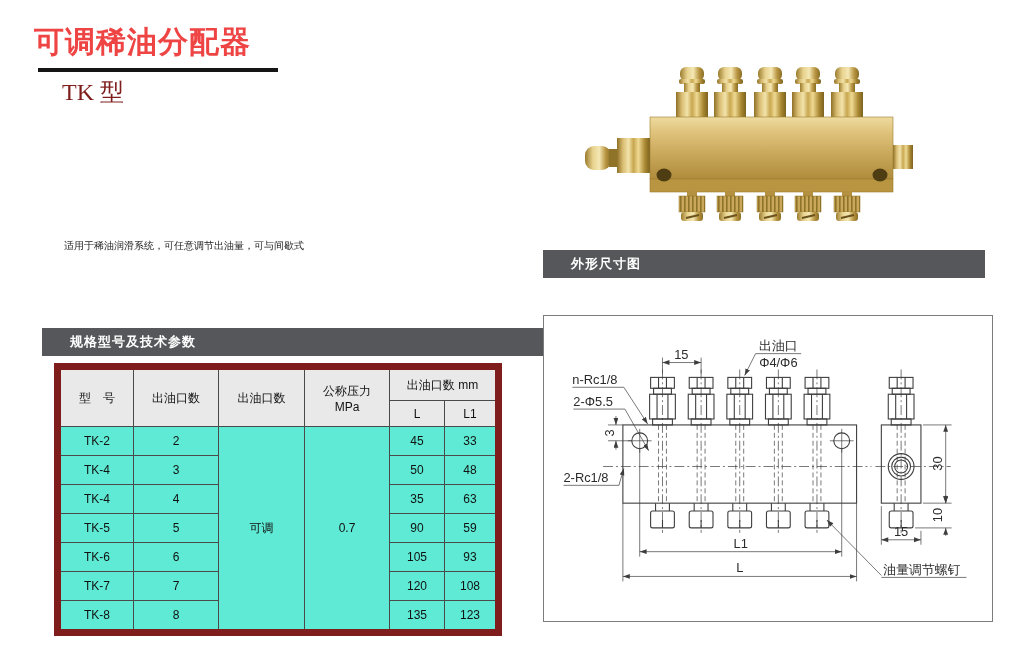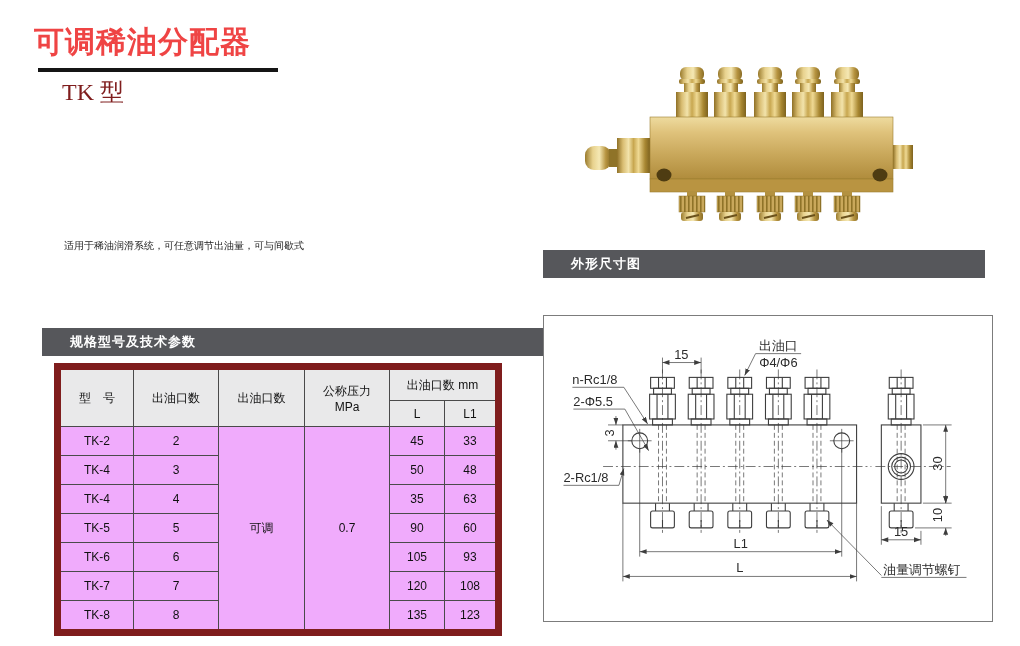--- a/index.html
+++ b/index.html
@@ -19,21 +19,21 @@
     line-height:28px;padding-left:28px;box-sizing:border-box;letter-spacing:1px;}
   .bar-specs{left:42px;top:328px;width:524px;}
   .bar-dims{left:543px;top:250px;width:442px;}
   
   table.spec{left:54px;top:363px;border-collapse:collapse;table-layout:fixed;width:441px;
     border:7px solid #7f1d1d;font-size:12px;}
   table.spec th,table.spec td{border:1px solid #4a4a4a;text-align:center;vertical-align:middle;
     padding:0;color:#111;font-weight:normal;}
   table.spec thead th{background:#E9E9EA;}
   .h1{height:34px;} .h2{height:26px;}
-  table.spec tbody td{height:28px;background:#f0abfc;}
+  table.spec tbody td{height:28px;background:#5eead4;}
   .c-model{width:76px}.c-out{width:85px}.c-disp{width:86px}.c-pres{width:85px}.c-l{width:55px}.c-l1{width:54px}
   
   .drawbox{left:543px;top:291px;width:450px;height:307px;border:1.2px solid #7c7c7c;box-sizing:border-box;background:#fff;margin-top:24px;}
   svg text{fill:#2b2b2b;font-size:13px;font-family:"Liberation Sans","DejaVu Sans",sans-serif;}
   .ln{stroke:#3d3d3d;stroke-width:1.1;fill:none;}
   .tn{stroke:#3d3d3d;stroke-width:0.7;fill:none;}
   .cl{stroke:#3d3d3d;stroke-width:0.7;fill:none;stroke-dasharray:10 3 2 3;}
   .hd{stroke:#3d3d3d;stroke-width:0.7;fill:none;stroke-dasharray:5 3;}
   
   .photo{left:560px;top:50px;width:420px;height:190px;}
@@ -161,21 +161,21 @@
     <tr>
       <td>TK-4</td>
       <td>4</td>
       <td>35</td>
       <td>63</td>
     </tr>
     <tr>
       <td>TK-5</td>
       <td>5</td>
       <td>90</td>
-      <td>60</td>
+      <td>59</td>
     </tr>
     <tr>
       <td>TK-6</td>
       <td>6</td>
       <td>105</td>
       <td>93</td>
     </tr>
     <tr>
       <td>TK-7</td>
       <td>7</td>

